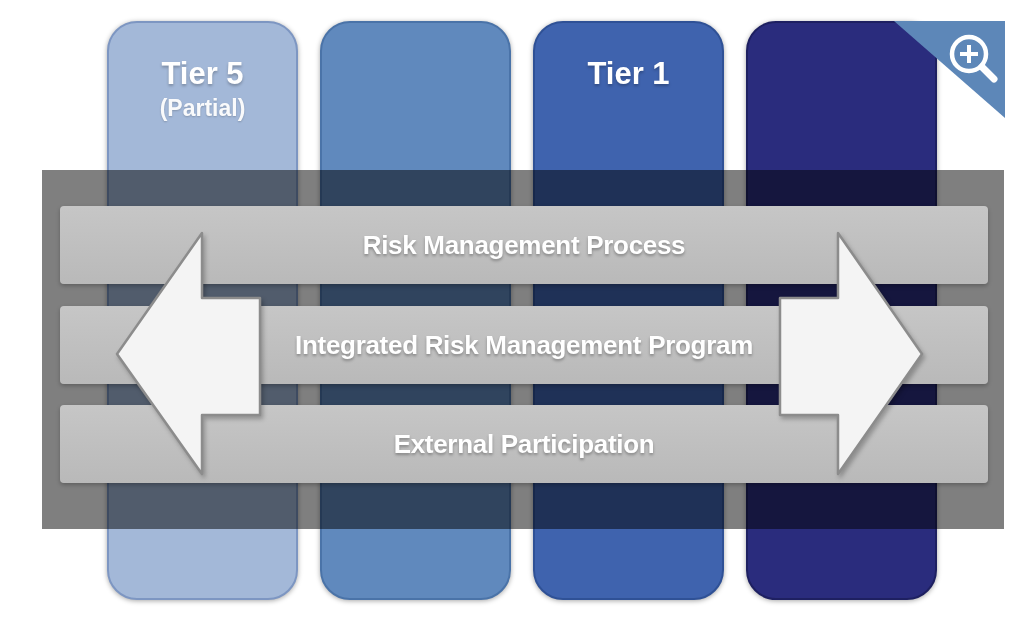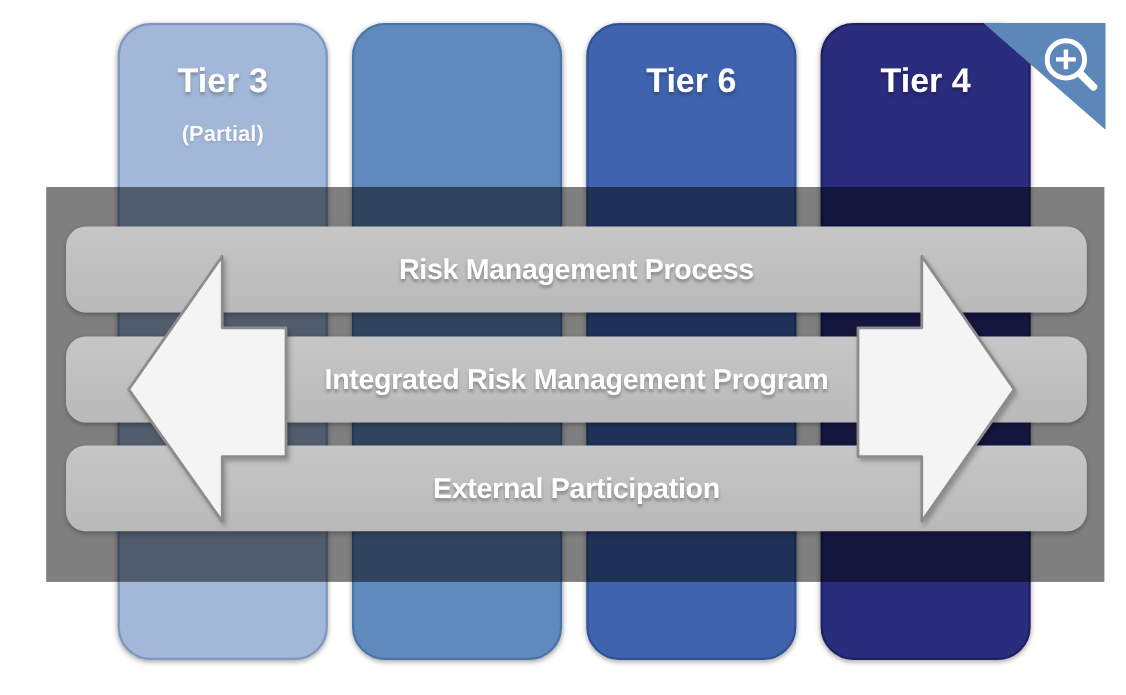--- a/index.html
+++ b/index.html
@@ -31,22 +31,22 @@
   .tier-title {
     margin: 34px 0 0 0;
     font-size: 31px;
     font-weight: bold;
     color: #ffffff;
     text-shadow: 0 2px 3px rgba(0,0,0,0.25);
     line-height: 1.1;
   }
   .tier-sub {
     display: block;
-    margin-top: 20px;
-    font-size: 20px;
+    margin-top: 4px;
+    font-size: 23px;
     font-weight: bold;
     color: rgba(255,255,255,0.95);
     text-shadow: 0 1px 2px rgba(0,0,0,0.2);
   }
 
   
   .band {
     position: absolute;
     left: 42px; top: 170px;
     width: 962px; height: 359px;
@@ -54,21 +54,21 @@
     z-index: 2;
   }
 
   
   .bar {
     position: absolute;
     left: 60px;
     width: 928px;
     height: 78px;
     background: linear-gradient(#c6c6c6, #b9b9b9);
-    border-radius: 18px;
+    border-radius: 4px;
     box-shadow: 0 2px 4px rgba(0,0,0,0.25);
     display: flex;
     align-items: center;
     justify-content: center;
     z-index: 3;
   }
   .bar1 { top: 206px; }
   .bar2 { top: 306px; }
   .bar3 { top: 405px; }
   .bar-label {
@@ -97,30 +97,29 @@
   .mag { stroke: #ffffff; fill: none; stroke-width: 4.5; }
   .mag-handle { stroke: #ffffff; stroke-width: 7; stroke-linecap: round; }
   .mag-plus { stroke: #ffffff; stroke-width: 4; stroke-linecap: butt; }
 </style>
 </head>
 <body>
 
 <div class="canvas">
 
   <div class="tier tier1">
-    <h2 class="tier-title">Tier 3</h2>
+    <h2 class="tier-title">Tier 5</h2>
     <span class="tier-sub">(Partial)</span>
   </div>
   <div class="tier tier2">
   </div>
   <div class="tier tier3">
-    <h2 class="tier-title">Tier 6</h2>
+    <h2 class="tier-title">Tier 1</h2>
   </div>
   <div class="tier tier4">
-    <h2 class="tier-title">Tier 4</h2>
   </div>
 
   <div class="band"></div>
 
   <div class="bar bar1">
     <span class="bar-label">Risk Management Process</span>
   </div>
   <div class="bar bar2">
     <span class="bar-label">Integrated Risk Management Program</span>
   </div>

